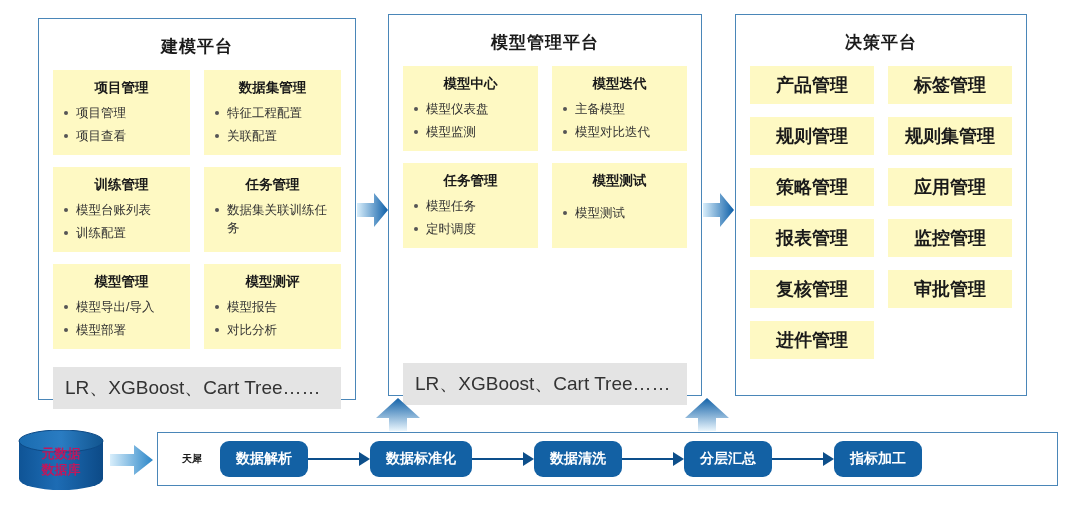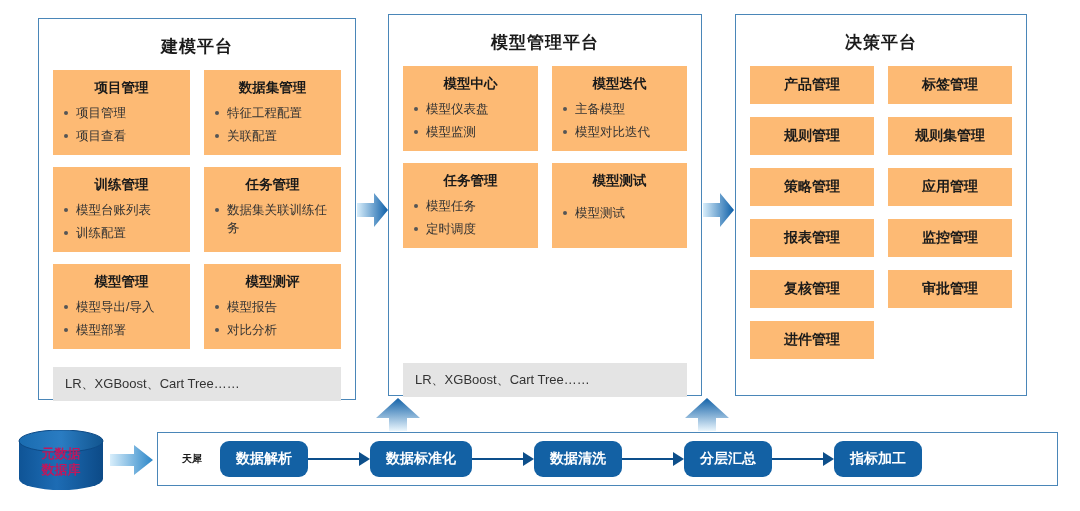--- a/index.html
+++ b/index.html
@@ -27,21 +27,21 @@
     margin-top:16px;
     margin-bottom:12px;
   }
   .cards{
     display:flex;flex-wrap:wrap;
     padding:0 14px 0 14px;
     gap:12px 14px;
     align-content:flex-start;
   }
   .card{
-    background:#fdba74;
+    background:#fef9c3;
     box-sizing:border-box;
     padding:9px 8px 10px 8px;
     width:calc(50% - 7px);
   }
   .card-title{
     text-align:center;
     font-size:13.5px;
     font-weight:bold;
     color:#1a1a1a;
     margin-bottom:7px;
@@ -63,28 +63,28 @@
     content:"";
     position:absolute;left:3px;top:7px;
     width:4px;height:4px;border-radius:50%;
     background:#555;
   }
   
   .card.plain{
     display:flex;align-items:center;justify-content:center;
     height:38px;padding:0;
   }
-  .card.plain .card-title{margin:0;font-size:14px;}
+  .card.plain .card-title{margin:0;font-size:18px;}
 
   .algo-bar{
     position:absolute;
     left:14px;right:14px;
     background:#e4e4e4;
     padding:8px 12px;
-    font-size:13px;
+    font-size:19px;
     color:#333;
     box-sizing:border-box;
   }
 
   
   .h-arrow{position:absolute;}
   .v-arrow{position:absolute;}
 
   
   .db-cyl{

